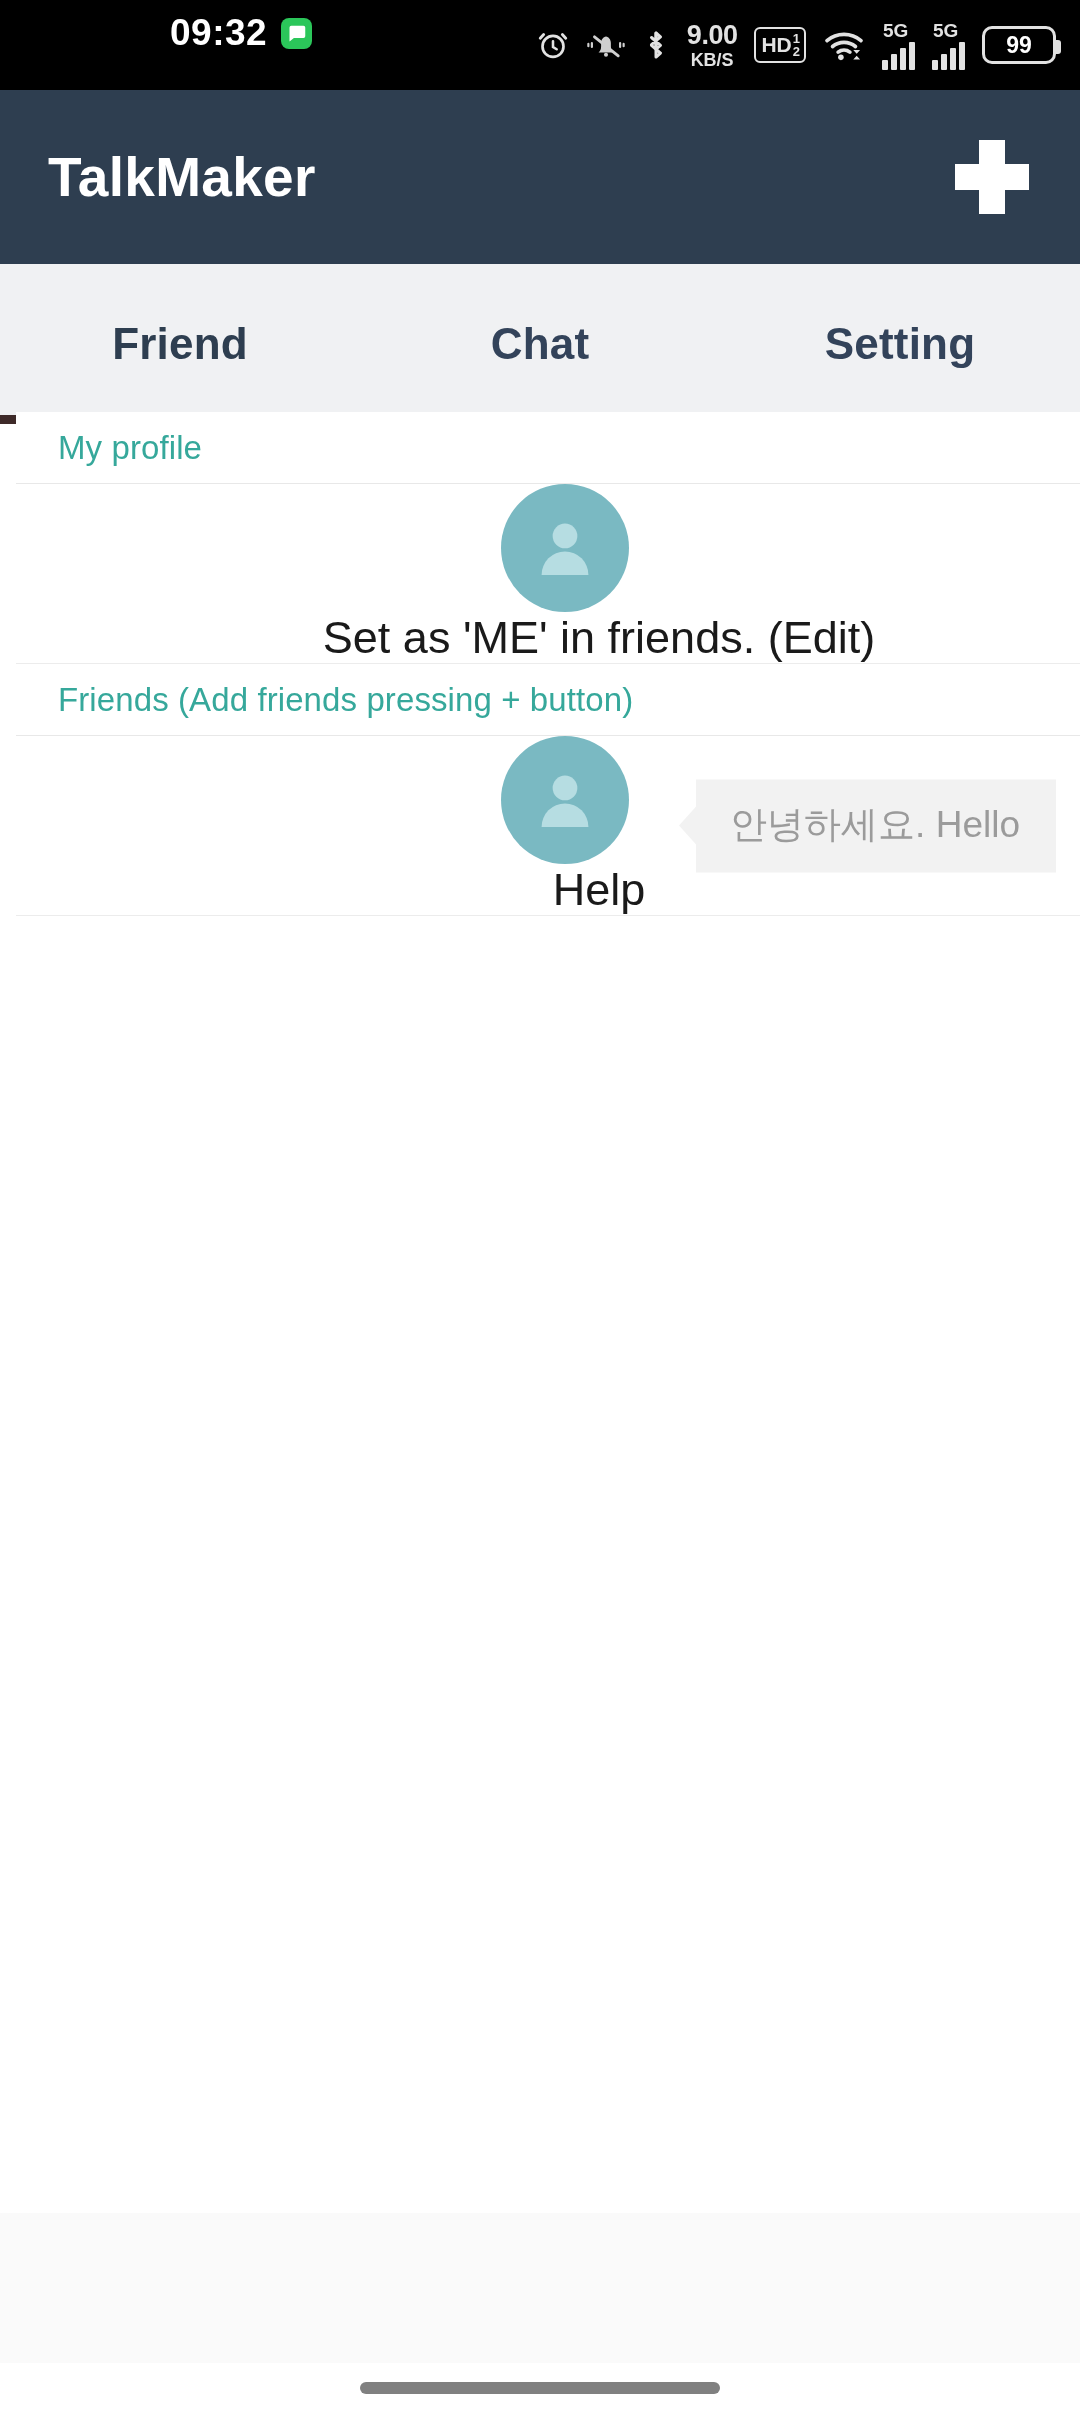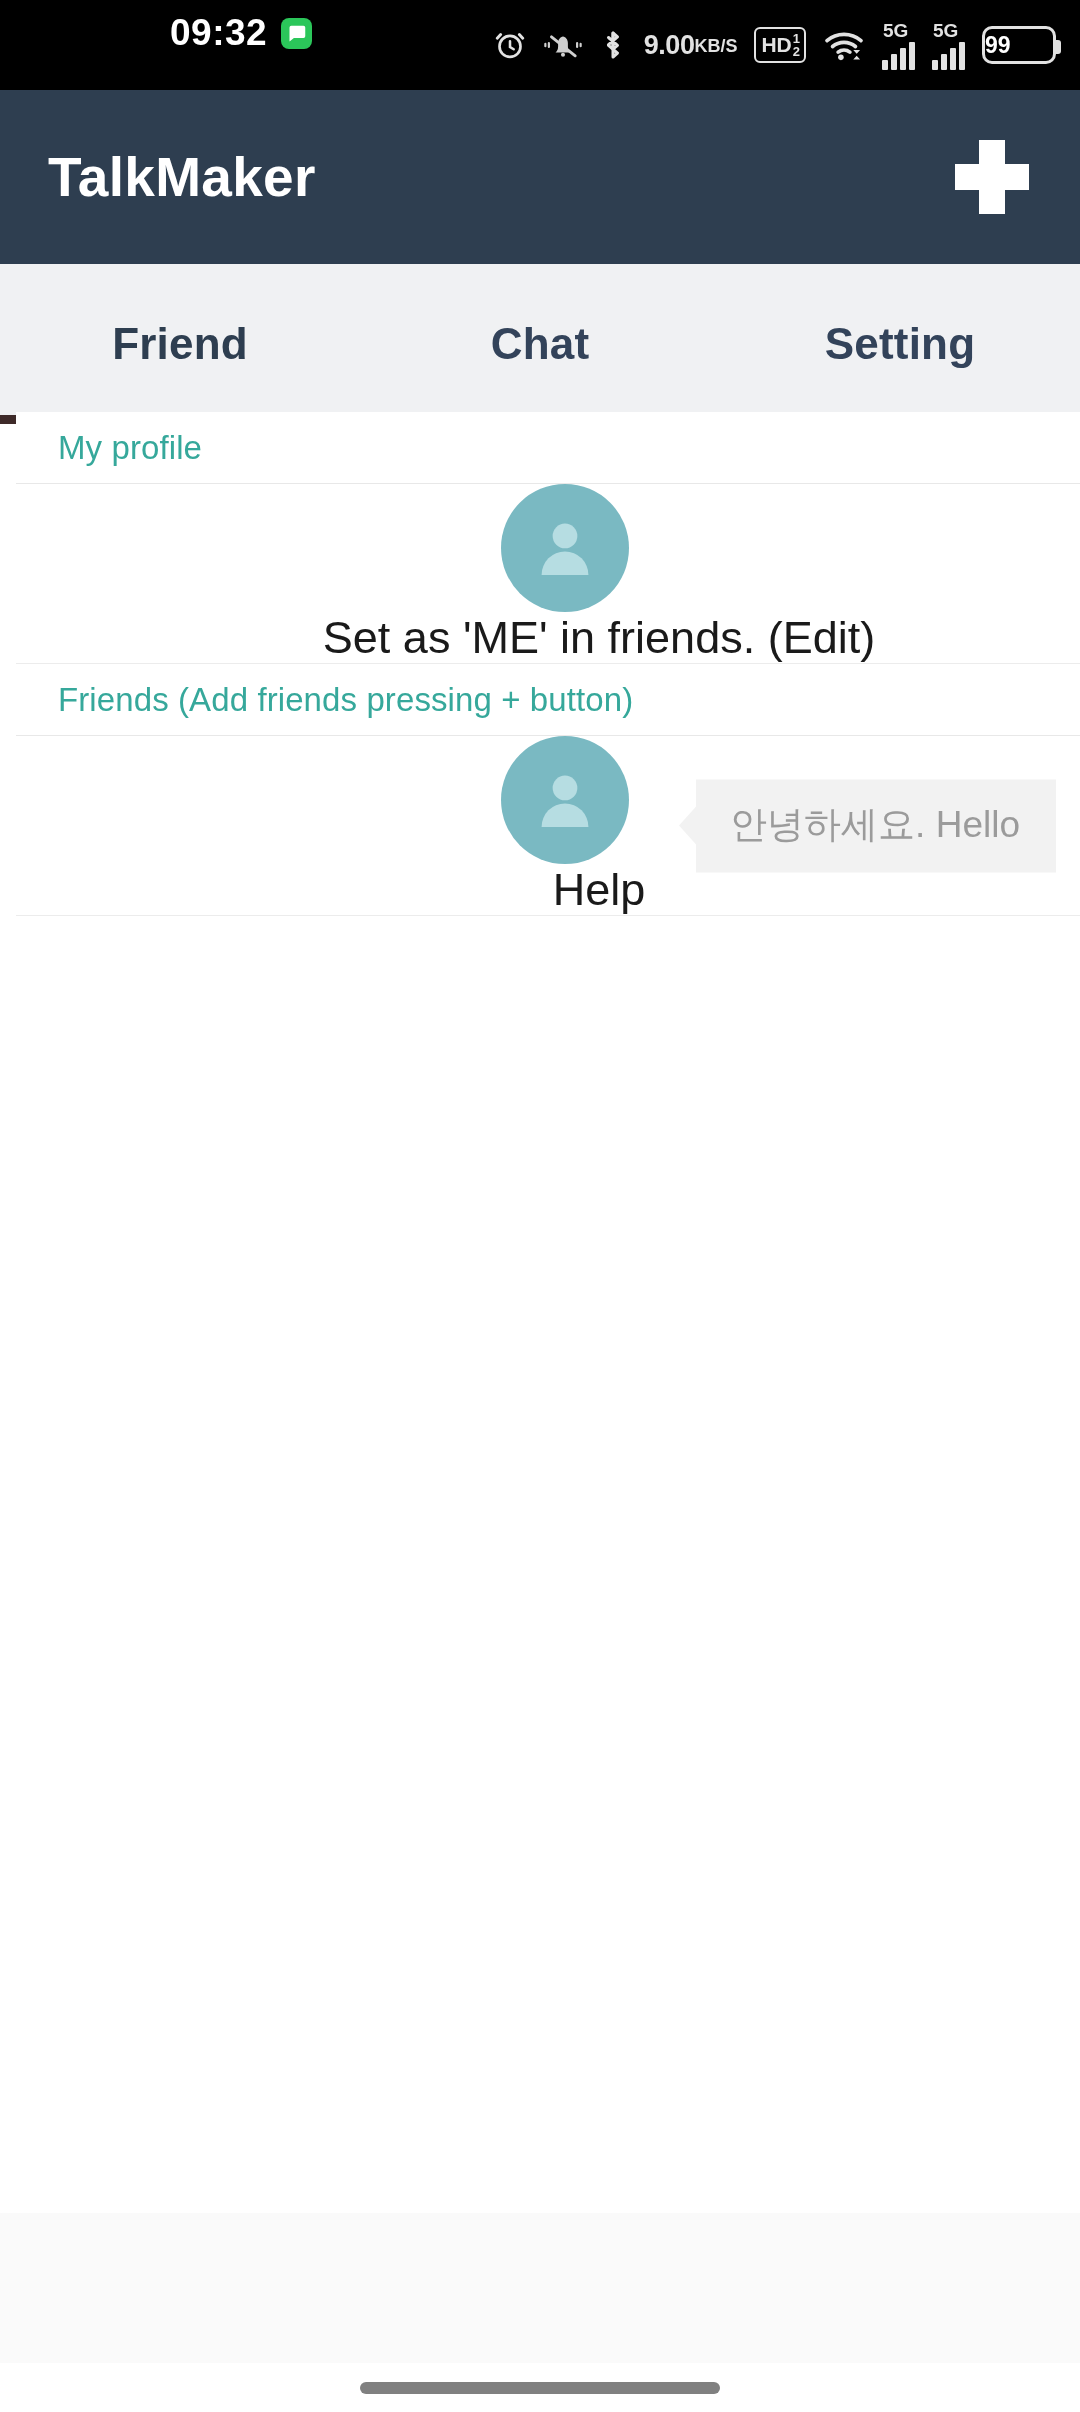--- a/index.html
+++ b/index.html
@@ -26,41 +26,41 @@
     width:31px; height:31px; border-radius:8px; background:#2bc65a;
     display:flex; align-items:center; justify-content:center;
   }
   .sb-msg-icon svg { display:block; }
   .sb-right {
     position:absolute; right:24px; top:0; height:90px;
     display:flex; align-items:center; gap:17px;
   }
   .sb-ic { display:flex; align-items:center; justify-content:center; }
   .netspeed {
-    display:flex; flex-direction:row; align-items:center; justify-content:center;
+    display:flex; flex-direction:column; align-items:center; justify-content:center;
     line-height:1; color:#e2e2e2;
   }
   .netspeed .n1 { font-size:27px; font-weight:bold; letter-spacing:-0.5px; }
   .netspeed .n2 { font-size:18px; font-weight:bold; margin-top:2px; }
   .hd-box {
     border:2.5px solid #e2e2e2; border-radius:6px;
     padding:1px 4px 1px 5px; display:flex; align-items:center;
     color:#e2e2e2; font-size:21px; font-weight:bold; height:36px;
   }
   .hd-box .frac {
     display:inline-flex; flex-direction:column; font-size:13px;
     line-height:1.0; margin-left:1px; font-weight:bold;
   }
   .sig { display:flex; flex-direction:column; align-items:flex-start; }
   .sig .gtxt { font-size:19px; font-weight:bold; color:#e2e2e2; line-height:1; margin-bottom:2px; margin-left:1px;}
   .sig .bars { display:flex; align-items:flex-end; gap:3px; height:28px; }
   .sig .bars i { display:block; width:6px; background:#e2e2e2; border-radius:1px; }
   .batt {
     width:74px; height:38px; border:3px solid #e2e2e2; border-radius:10px;
-    display:flex; align-items:center; justify-content:flex-start; position:relative;
+    display:flex; align-items:center; justify-content:center; position:relative;
     color:#ffffff; font-size:23px; font-weight:bold;
   }
   .batt::after {
     content:""; position:absolute; right:-8px; top:11px;
     width:5px; height:14px; background:#e2e2e2; border-radius:0 3px 3px 0;
   }
 
   
   .app-bar {
     position:absolute; top:90px; left:0; width:1080px; height:174px;

